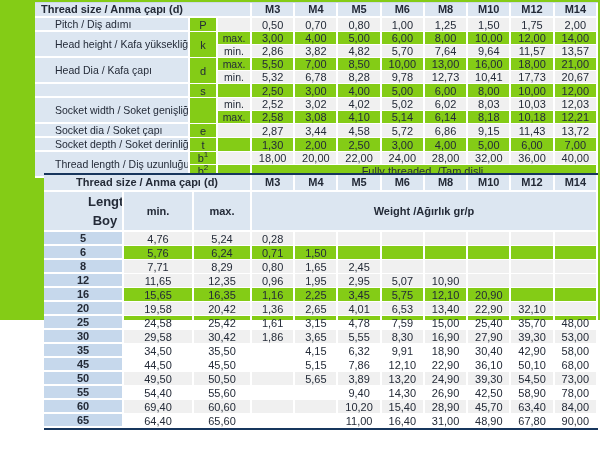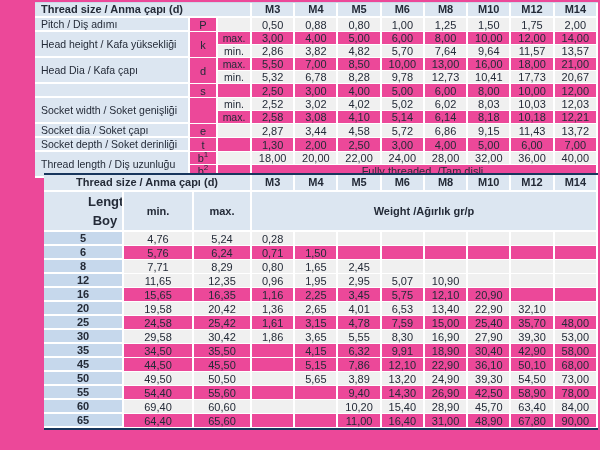--- a/index.html
+++ b/index.html
@@ -1,26 +1,26 @@
 <!DOCTYPE html>
 <html><head>
 <meta charset="utf-8">
 <style>
   html,body{margin:0;padding:0;background:#fff;}
   body{width:600px;height:450px;font-family:"Liberation Sans",sans-serif;color:#242b38;overflow:hidden;}
-  .page{position:relative;width:600px;height:450px;background:#ec4899;}
+  .page{position:relative;width:600px;height:320px;background:#84cc16;}
   table{border-collapse:separate;border-spacing:0;table-layout:fixed;}
   td,th{padding:0;margin:0;white-space:nowrap;overflow:hidden;text-align:center;vertical-align:middle;
         font-weight:normal;font-size:11px;height:12px;line-height:12px;
         border-right:2px solid #fff;border-bottom:1px solid #fff;}
   
   #top-table{position:absolute;left:35px;top:2px;width:563px;border-top:1px solid #ccd8e8;}
   #top-table thead th{height:13px;line-height:13px;background:#dce6f1;font-weight:bold;border-bottom:2px solid #fff;}
   #top-table th.tlabel{text-align:left;padding-left:6px;font-size:11px;}
-  .lbl{background:#dce6f1;text-align:left;padding-left:6px;font-size:10.5px;border-bottom:2px solid #fff;}
+  .lbl{background:#dce6f1;text-align:left;padding-left:20px;font-size:10.5px;border-bottom:2px solid #fff;}
   .sym{font-size:11px;}
   .sym sup{font-size:8px;line-height:0;}
   .sub{font-size:10.5px;}
   .g{background:#f0f0f0;}
   .note{font-size:11px;margin-top:11px;}
   
   #bottom-table{position:absolute;left:44px;top:173px;width:554px;
                 border-top:2px solid #17365d;border-bottom:2px solid #17365d;}
   #bottom-table thead th{background:#dce6f1;font-weight:bold;}
   #bottom-table thead tr.h1 th{height:15px;line-height:15px;border-bottom:2px solid #fff;}
@@ -60,21 +60,21 @@
           <th>M12</th>
           <th>M14</th>
         </tr>
     </thead>
     <tbody>
         <tr>
           <th class="lbl">Pitch / Diş adımı</th>
           <td class="sym">P</td>
           <td class="sub g"></td>
           <td class="g">0,50</td>
-          <td class="g">0,88</td>
+          <td class="g">0,70</td>
           <td class="g">0,80</td>
           <td class="g">1,00</td>
           <td class="g">1,25</td>
           <td class="g">1,50</td>
           <td class="g">1,75</td>
           <td class="g">2,00</td>
         </tr>
         <tr>
           <th class="lbl" rowspan="2">Head height / Kafa yüksekliği</th>
           <td class="sym" rowspan="2">k</td>

